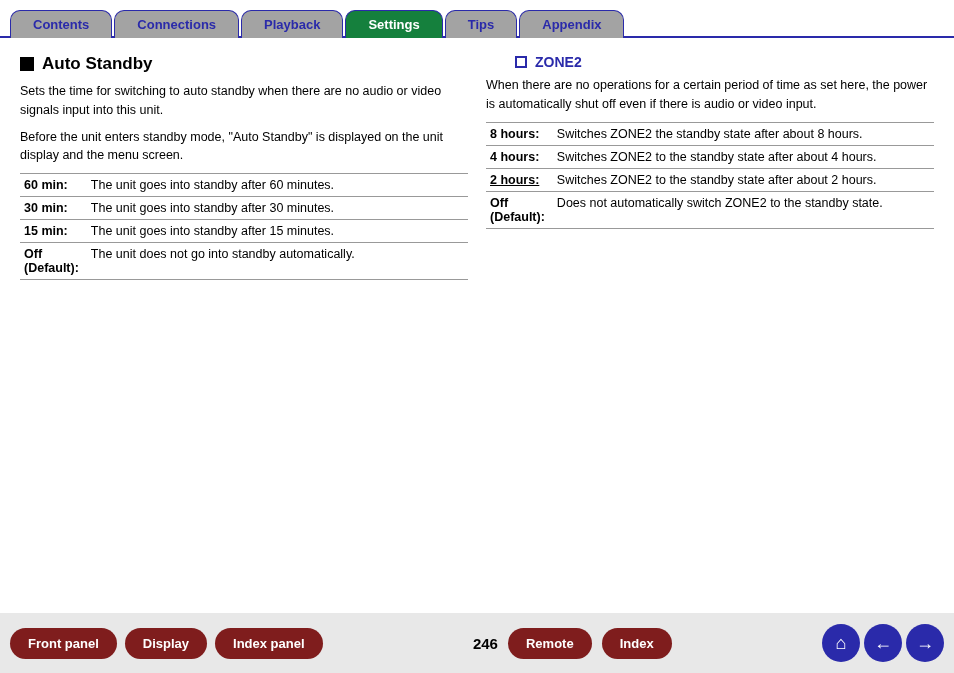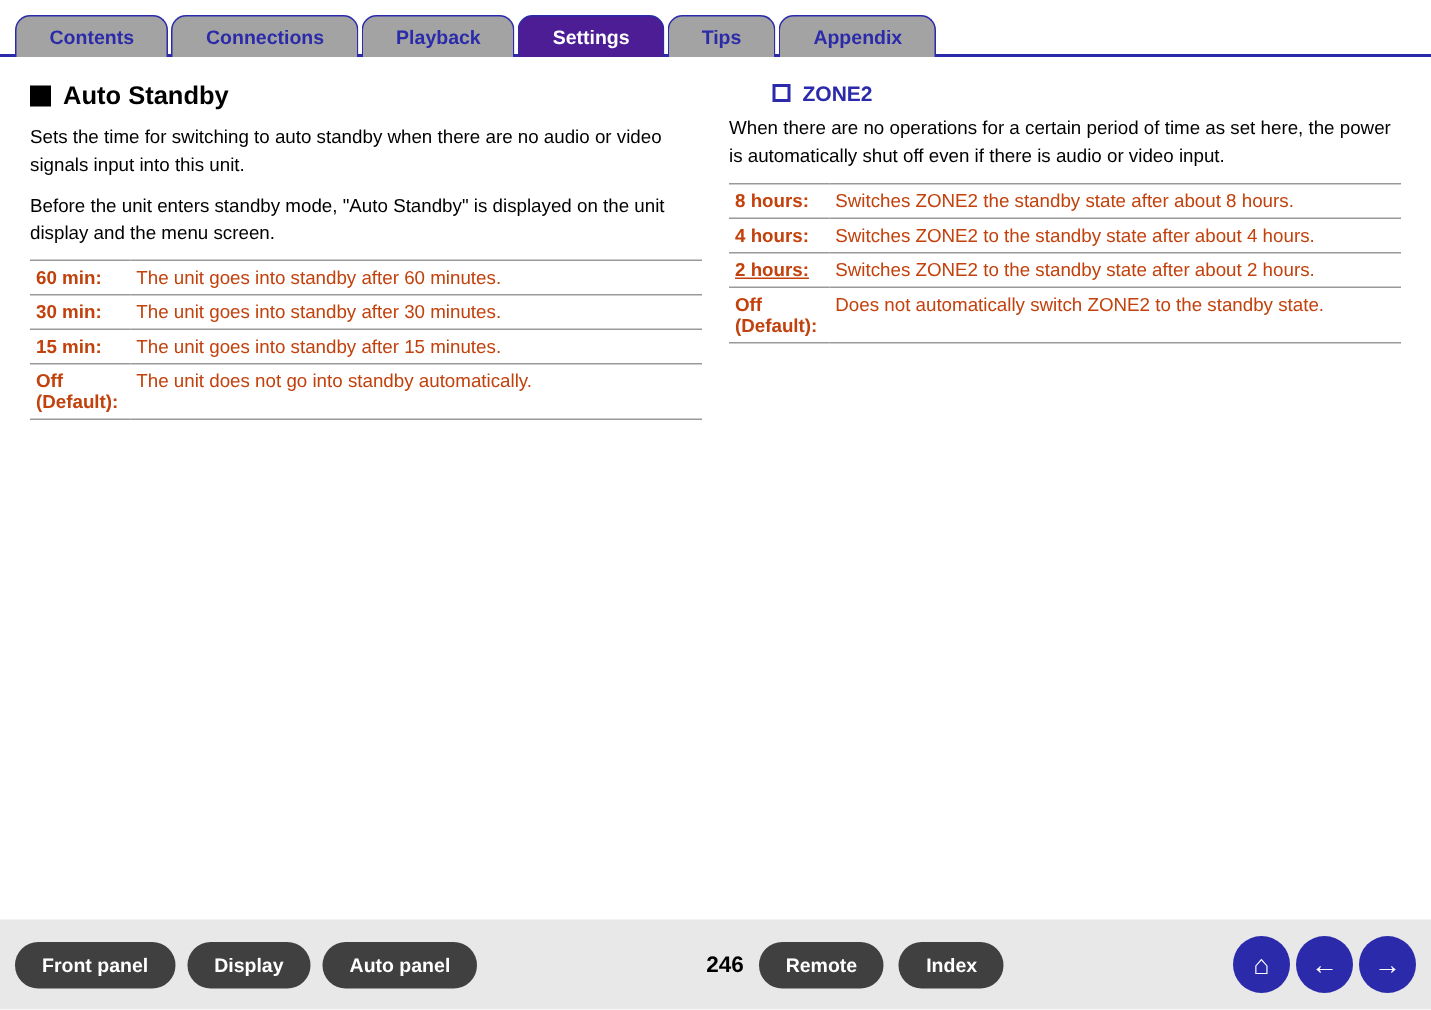--- a/index.html
+++ b/index.html
@@ -29,21 +29,21 @@
       border-radius: 10px 10px 0 0;
       background: #a3a3a3;
       color: #2a2aaa;
       font-size: 13px;
       font-weight: bold;
       cursor: pointer;
       margin-right: 2px;
       bottom: -2px;
     }
     .tab.active {
-      background: #4c1d95;
+      background: #15803d;
       color: #fff;
       z-index: 2;
     }
 
     
     .content-area {
       display: flex;
       padding: 16px 20px 10px 20px;
       gap: 18px;
     }
@@ -109,21 +109,21 @@
     }
     .data-table tr {
       border-top: 1px solid #999;
     }
     .data-table tr:last-child {
       border-bottom: 1px solid #999;
     }
     .data-table td {
       padding: 4px 4px;
       vertical-align: top;
-      color: #c2410c;
+      color: #000000;
     }
     .data-table td:first-child {
       font-weight: bold;
       white-space: nowrap;
       width: 60px;
       padding-right: 8px;
     }
 
     
     .bottom-bar {
@@ -148,21 +148,21 @@
       align-items: center;
       gap: 10px;
     }
     .bottom-right {
       display: flex;
       gap: 4px;
       align-items: center;
     }
 
     .nav-btn {
-      background: #404040;
+      background: #7f1d1d;
       color: #fff;
       border: none;
       border-radius: 20px;
       padding: 8px 18px;
       font-size: 13px;
       font-weight: bold;
       cursor: pointer;
       white-space: nowrap;
     }
 
@@ -270,21 +270,21 @@
           </tr>
         </tbody>
     </table>
   </div>
 </div>
 
 <div class="bottom-bar">
   <div class="bottom-left">
     <button class="nav-btn">Front panel</button>
     <button class="nav-btn">Display</button>
-    <button class="nav-btn">Auto panel</button>
+    <button class="nav-btn">Index panel</button>
   </div>
   <div class="bottom-center">
     <span class="page-num">246</span>
     <button class="nav-btn">Remote</button>
     <button class="nav-btn">Index</button>
   </div>
   <div class="bottom-right">
     <button class="icon-btn home">⌂</button>
     <button class="icon-btn back">←</button>
     <button class="icon-btn forward">→</button>

